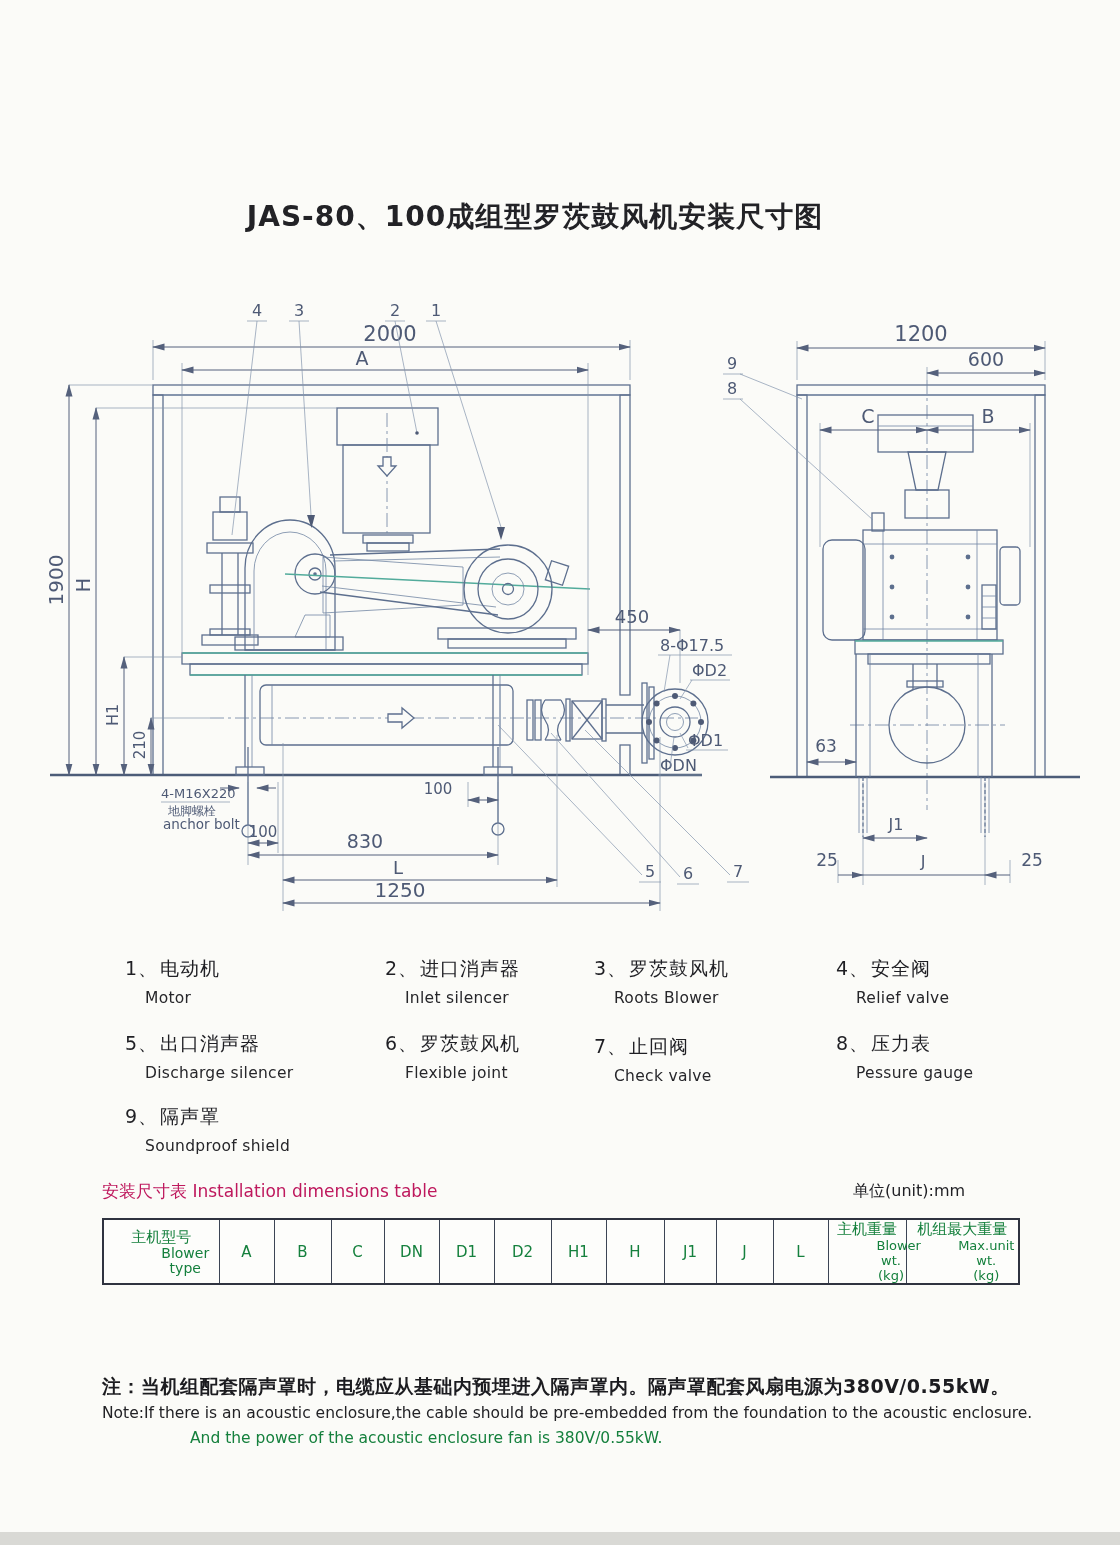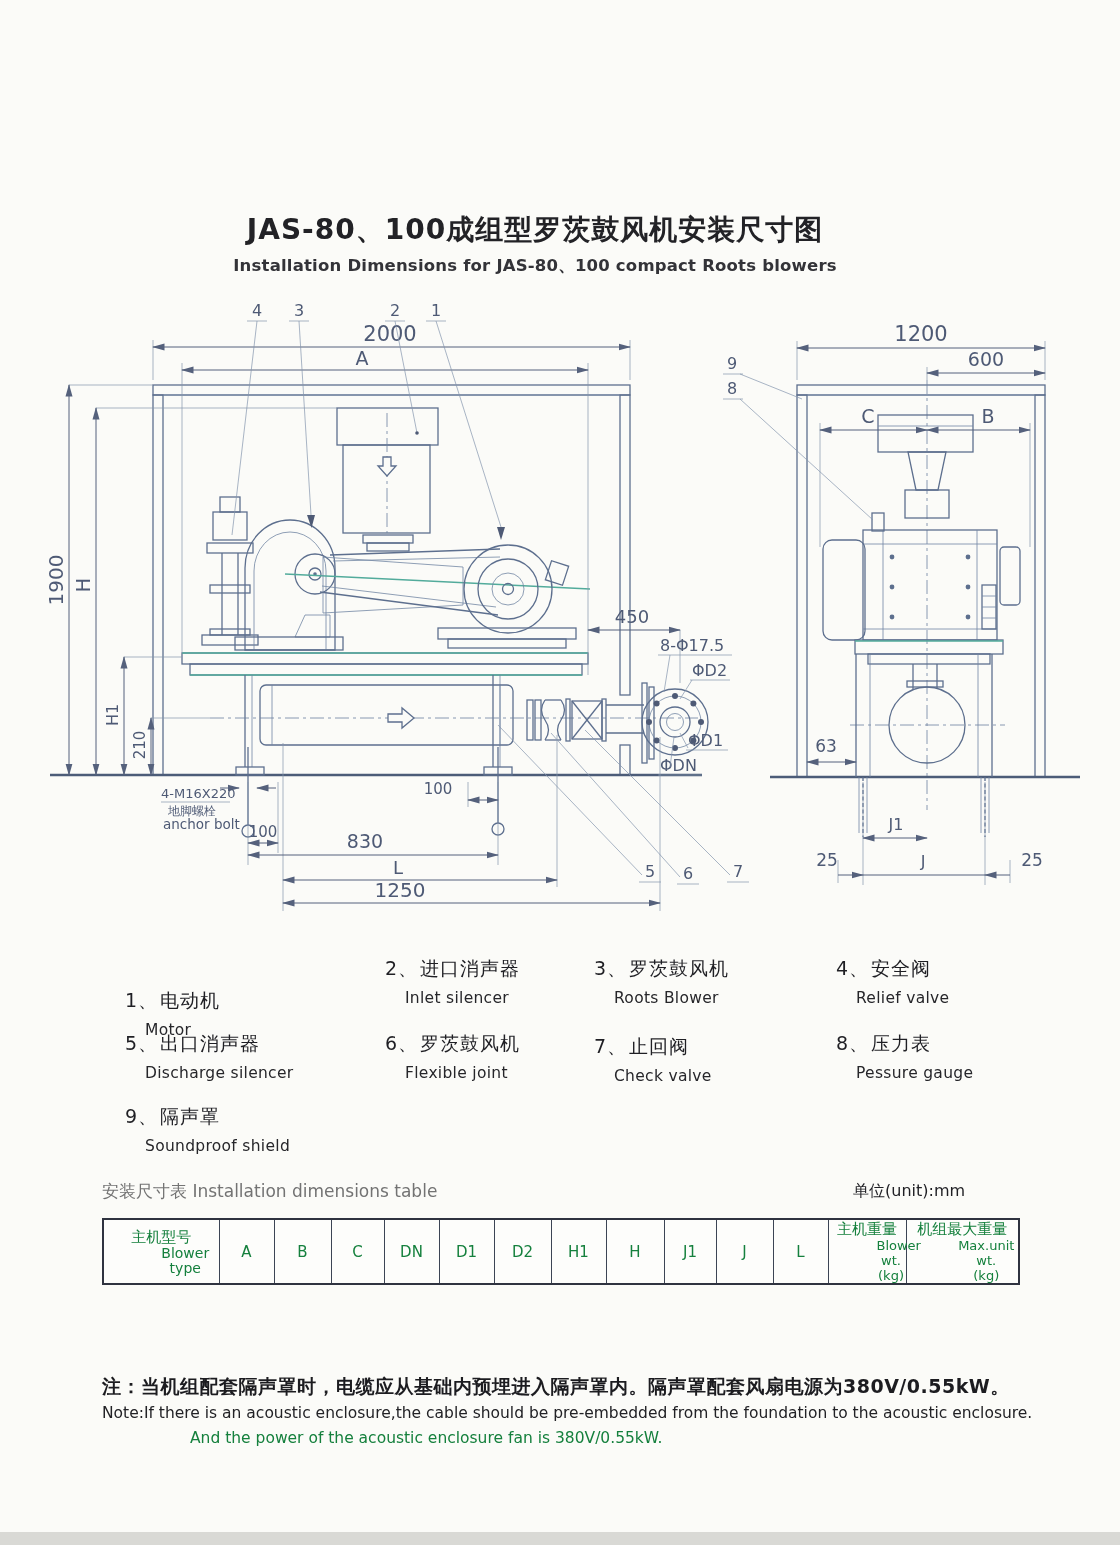--- a/index.html
+++ b/index.html
@@ -1,40 +1,40 @@
 <!DOCTYPE html>
 <html><head>
 <meta charset="utf-8">
 <style>
   html,body{margin:0;padding:0;}
   body{width:1120px;height:1545px;position:relative;background:#fbfbf8;
        font-family:"DejaVu Sans","Liberation Sans",sans-serif;color:#26262a;overflow:hidden;}
   .abs{position:absolute;}
   
-  .title-block{top:211px;left:0;width:1070px;text-align:center;}
+  .title-block{top:198px;left:0;width:1070px;text-align:center;}
   .title-zh{font-size:28px;font-weight:700;color:#222226;letter-spacing:1px;}
   .title-en{font-size:16.5px;font-weight:600;color:#333338;margin-top:6px;letter-spacing:0.2px;}
   
   svg text{font-family:"DejaVu Sans","Liberation Sans",sans-serif;}
   .ln{stroke:#5d6f8e;stroke-width:1.3;fill:none;}
   .lt{stroke:#7286a3;stroke-width:0.8;fill:none;}
   .dm{stroke:#55617c;stroke-width:1;fill:none;}
   .tn{stroke:#8495ad;stroke-width:0.7;fill:none;}
   .thick{stroke:#4c5c78;stroke-width:2.6;fill:none;}
   .ctr{stroke:#6d80a0;stroke-width:0.8;fill:none;stroke-dasharray:14 4 3 4;}
   .teal{stroke:#52ab9b;stroke-width:1.6;fill:none;}
   .dtx{fill:#4e5a75;}
   .fillw{fill:#fbfbf8;}
   
   .legend-item{position:absolute;}
   .legend-line1{font-size:19px;color:#1f1f24;letter-spacing:1px;}
   .legend-num{margin-right:2px;}
   .legend-en{font-size:15.5px;color:#26262a;margin-top:7px;margin-left:20px;letter-spacing:0.3px;}
   
-  .tbl-caption{top:1180px;left:102px;font-size:17px;color:#737373;}
+  .tbl-caption{top:1180px;left:102px;font-size:17px;color:#be185d;}
   .tbl-unit{top:1181px;left:853px;font-size:16px;color:#1f1f24;text-align:center;}
   
   table.dims{position:absolute;left:102px;top:1218px;border-collapse:collapse;table-layout:fixed;
              width:916px;background:#fdfdfb;}
   table.dims td{border:1.4px solid #3c4454;text-align:center;vertical-align:middle;
                 color:#15803d;padding:0;}
   table.dims{border:2.4px solid #2f3340;}
   td.hd{height:52px;font-size:15px;}
   td.hd .sub{font-size:13px;line-height:15px;display:block;padding-left:48px;}
   td.hd .zh{font-size:15px;line-height:18px;display:block;}
@@ -43,21 +43,20 @@
   .note-zh{top:1374px;left:102px;font-size:19px;font-weight:700;color:#1c1c20;letter-spacing:0.5px;}
   .note-en1{top:1404px;left:102px;font-size:15.5px;color:#222226;}
   .note-en2{top:1429px;left:190px;font-size:15.5px;color:#15803d;}
   .bottom-band{left:0;top:1532px;width:1120px;height:13px;background:#d9d9d5;}
 </style>
 </head>
 <body>
 
 <div class="abs title-block">
   <div class="title-zh">JAS-80、100成组型罗茨鼓风机安装尺寸图</div>
-  <div class="title-en">Installation Dimensions for JAS-80、100 compact Roots blowers</div>
 </div>
 
 <svg class="abs" style="left:30px;top:285px;" width="1060" height="655" viewBox="0 0 1060 655">
   <defs>
     <pattern id="hatch" width="6" height="6" patternUnits="userSpaceOnUse" patternTransform="rotate(45)">
       <line x1="0" y1="0" x2="0" y2="6" stroke="#5d6f8e" stroke-width="1.5"></line>
     </pattern>
     <pattern id="fins" width="8" height="5" patternUnits="userSpaceOnUse">
       <line x1="0" y1="2.5" x2="8" y2="2.5" stroke="#5d6f8e" stroke-width="1.1"></line>
     </pattern>
@@ -370,21 +369,21 @@
       <line x1="693" y1="89" x2="713" y2="89" class="tn"></line>
       <line x1="710" y1="89" x2="772" y2="114" class="tn"></line>
       <text x="702" y="109" font-size="16" text-anchor="middle" class="dtx">8</text>
       <line x1="693" y1="114" x2="713" y2="114" class="tn"></line>
       <line x1="710" y1="114" x2="843" y2="235" class="tn"></line>
     </g>
   </g>
 </svg>
 
 <div>
-  <div class="legend-item" style="left:125px;top:988px;">
+  <div class="legend-item" style="left:125px;top:956px;">
     <div class="legend-line1"><span class="legend-num">1、</span><span>电动机</span></div>
     <div class="legend-en">Motor</div>
   </div>
   <div class="legend-item" style="left:385px;top:956px;">
     <div class="legend-line1"><span class="legend-num">2、</span><span>进口消声器</span></div>
     <div class="legend-en">Inlet silencer</div>
   </div>
   <div class="legend-item" style="left:594px;top:956px;">
     <div class="legend-line1"><span class="legend-num">3、</span><span>罗茨鼓风机</span></div>
     <div class="legend-en">Roots Blower</div>

